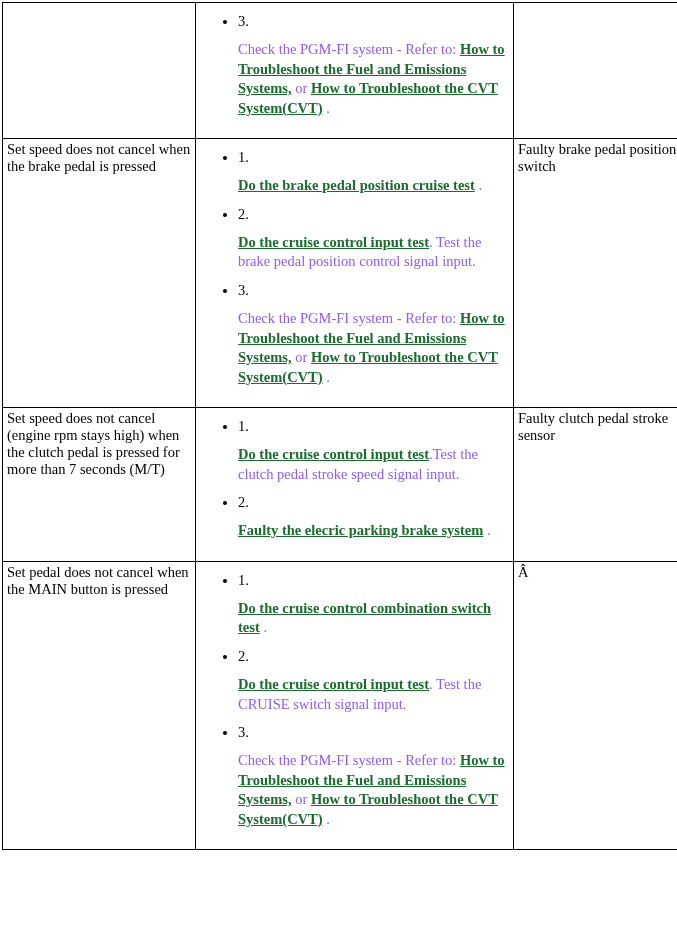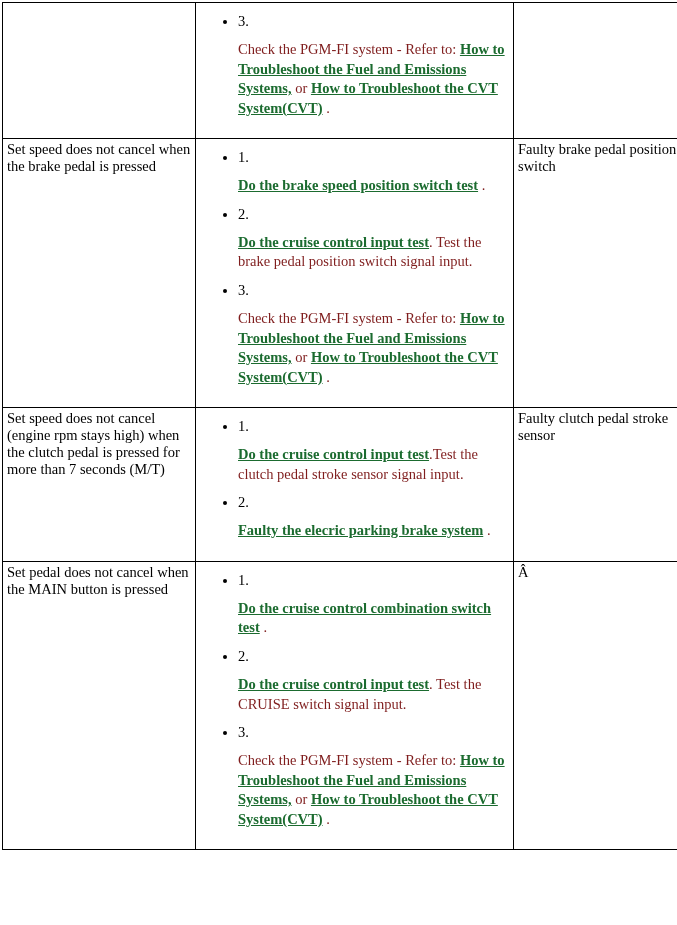--- a/index.html
+++ b/index.html
@@ -40,21 +40,21 @@
   .step-body {
     display: block;
     line-height: 1.35;
   }
   a.green {
     color: #1b6b2f;
     font-weight: bold;
     text-decoration: underline;
   }
   .plain {
-    color: #7f1d1d;
+    color: #8b5cf6;
   }
 </style>
 </head>
 <body>
 
 <table>
   <tbody id="tbody">
       <tr>
         <td class="col-symptom"></td>
         <td class="col-procedure">
@@ -66,41 +66,41 @@
           </ul>
         </td>
         <td class="col-cause"></td>
       </tr>
       <tr>
         <td class="col-symptom">Set speed does not cancel when the brake pedal is pressed</td>
         <td class="col-procedure">
           <ul>
             <li>
               <span class="step-num">1.</span>
-              <span class="step-body"><a class="green" href="#">Do the brake speed position switch test</a><span class="plain"> .</span></span>
+              <span class="step-body"><a class="green" href="#">Do the brake pedal position cruise test</a><span class="plain"> .</span></span>
             </li>
             <li>
               <span class="step-num">2.</span>
-              <span class="step-body"><a class="green" href="#">Do the cruise control input test</a><span class="plain">. Test the brake pedal position switch signal input.</span></span>
+              <span class="step-body"><a class="green" href="#">Do the cruise control input test</a><span class="plain">. Test the brake pedal position control signal input.</span></span>
             </li>
             <li>
               <span class="step-num">3.</span>
               <span class="step-body"><span class="plain">Check the PGM-FI system - Refer to: </span><a class="green" href="#">How to Troubleshoot the Fuel and Emissions Systems,</a><span class="plain"> or </span><a class="green" href="#">How to Troubleshoot the CVT System(CVT)</a><span class="plain"> .</span></span>
             </li>
           </ul>
         </td>
         <td class="col-cause">Faulty brake pedal position switch</td>
       </tr>
       <tr>
         <td class="col-symptom">Set speed does not cancel (engine rpm stays high) when the clutch pedal is pressed for more than 7 seconds (M/T)</td>
         <td class="col-procedure">
           <ul>
             <li>
               <span class="step-num">1.</span>
-              <span class="step-body"><a class="green" href="#">Do the cruise control input test</a><span class="plain">.Test the clutch pedal stroke sensor signal input.</span></span>
+              <span class="step-body"><a class="green" href="#">Do the cruise control input test</a><span class="plain">.Test the clutch pedal stroke speed signal input.</span></span>
             </li>
             <li>
               <span class="step-num">2.</span>
               <span class="step-body"><a class="green" href="#">Faulty the elecric parking brake system</a><span class="plain"> .</span></span>
             </li>
           </ul>
         </td>
         <td class="col-cause">Faulty clutch pedal stroke sensor</td>
       </tr>
       <tr>

